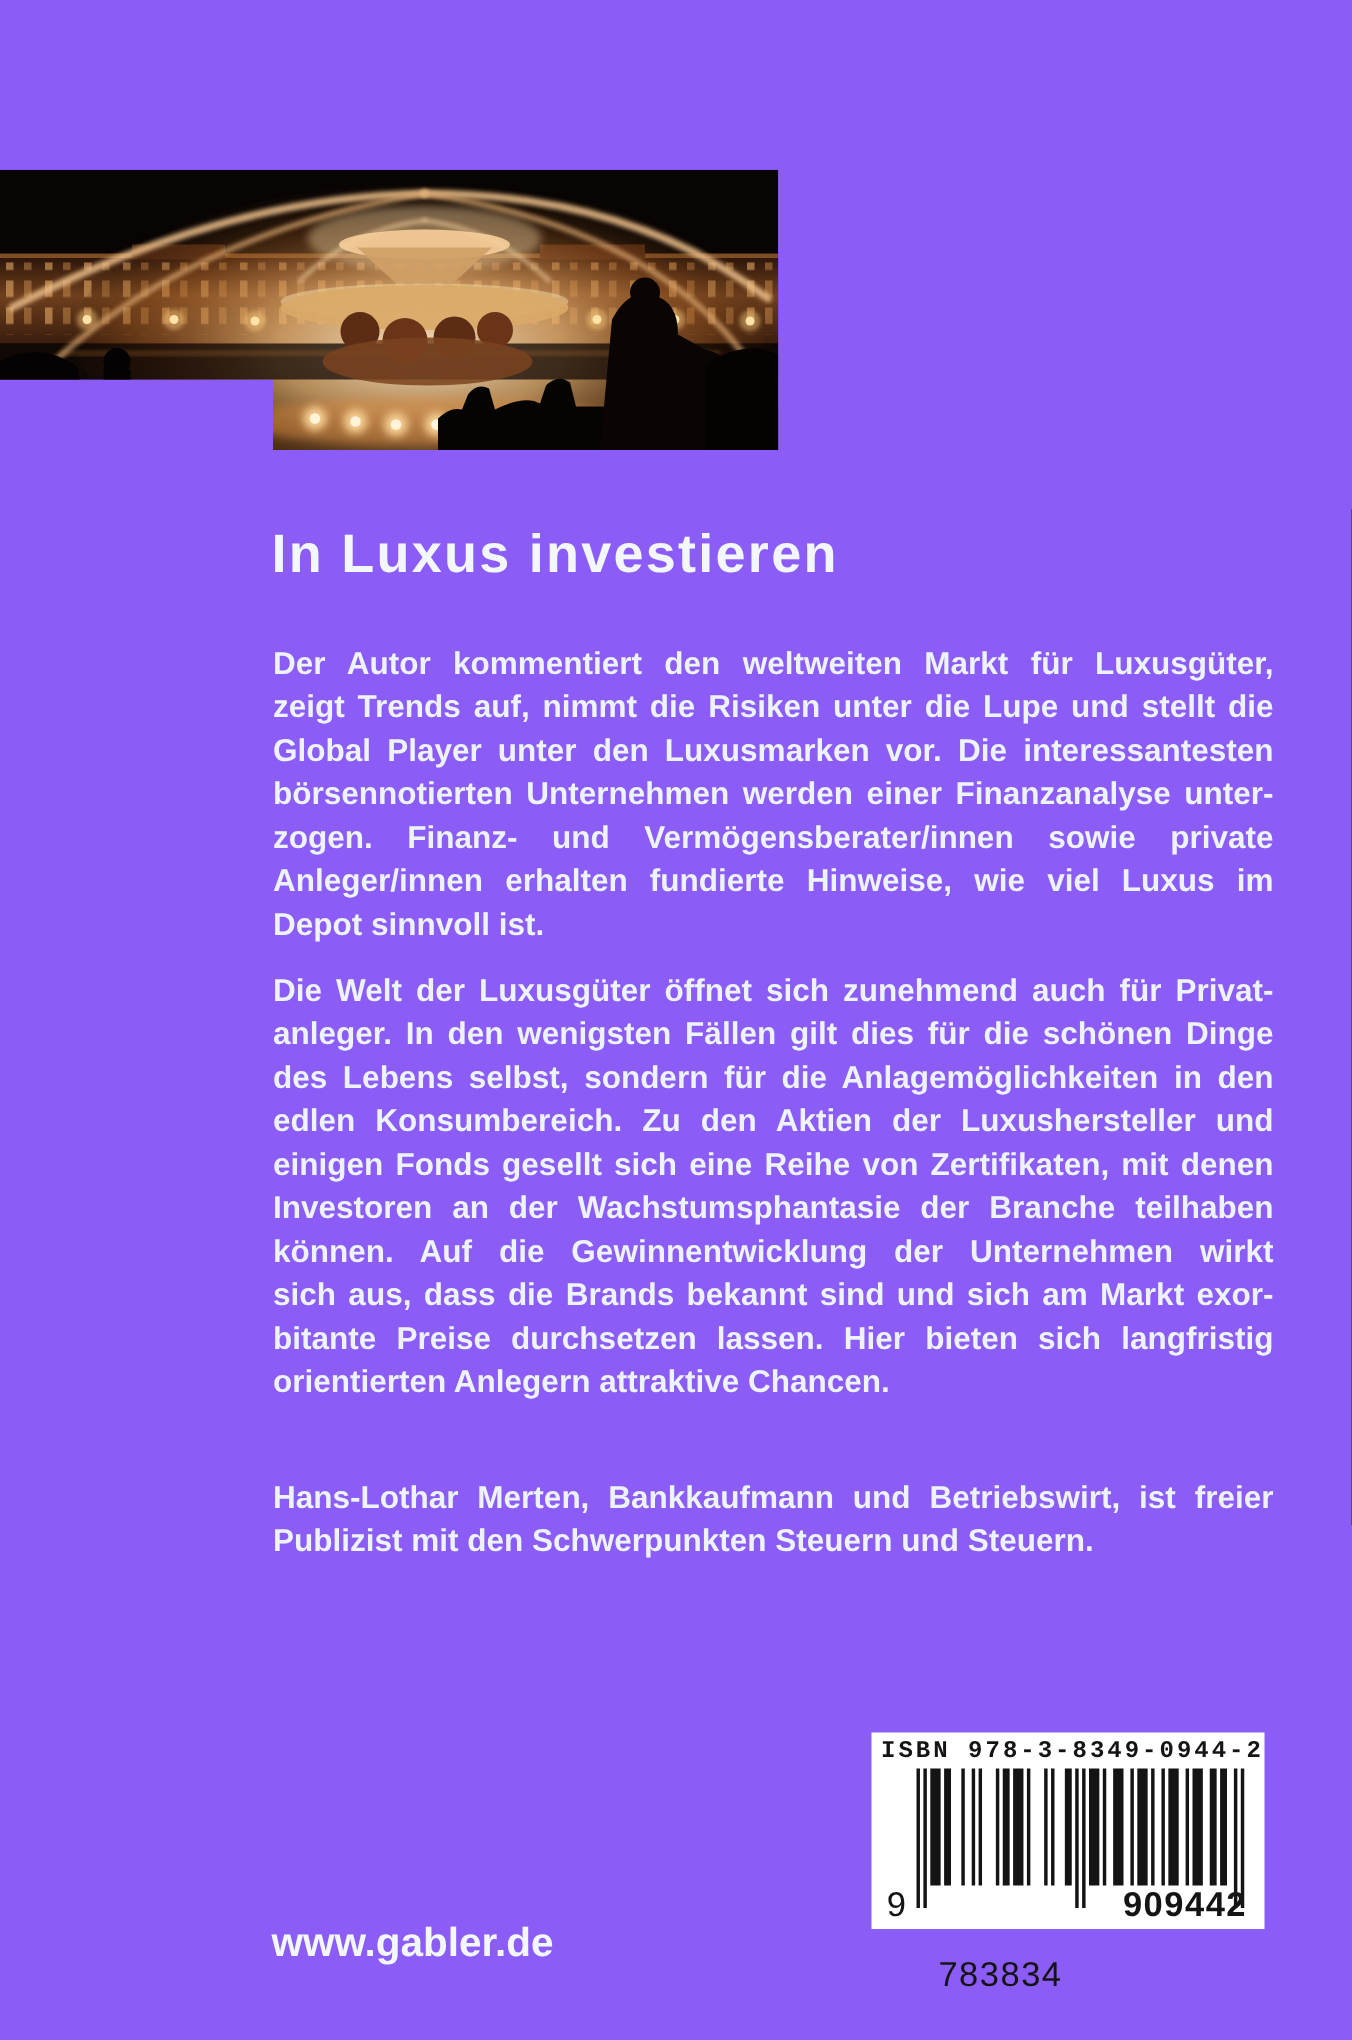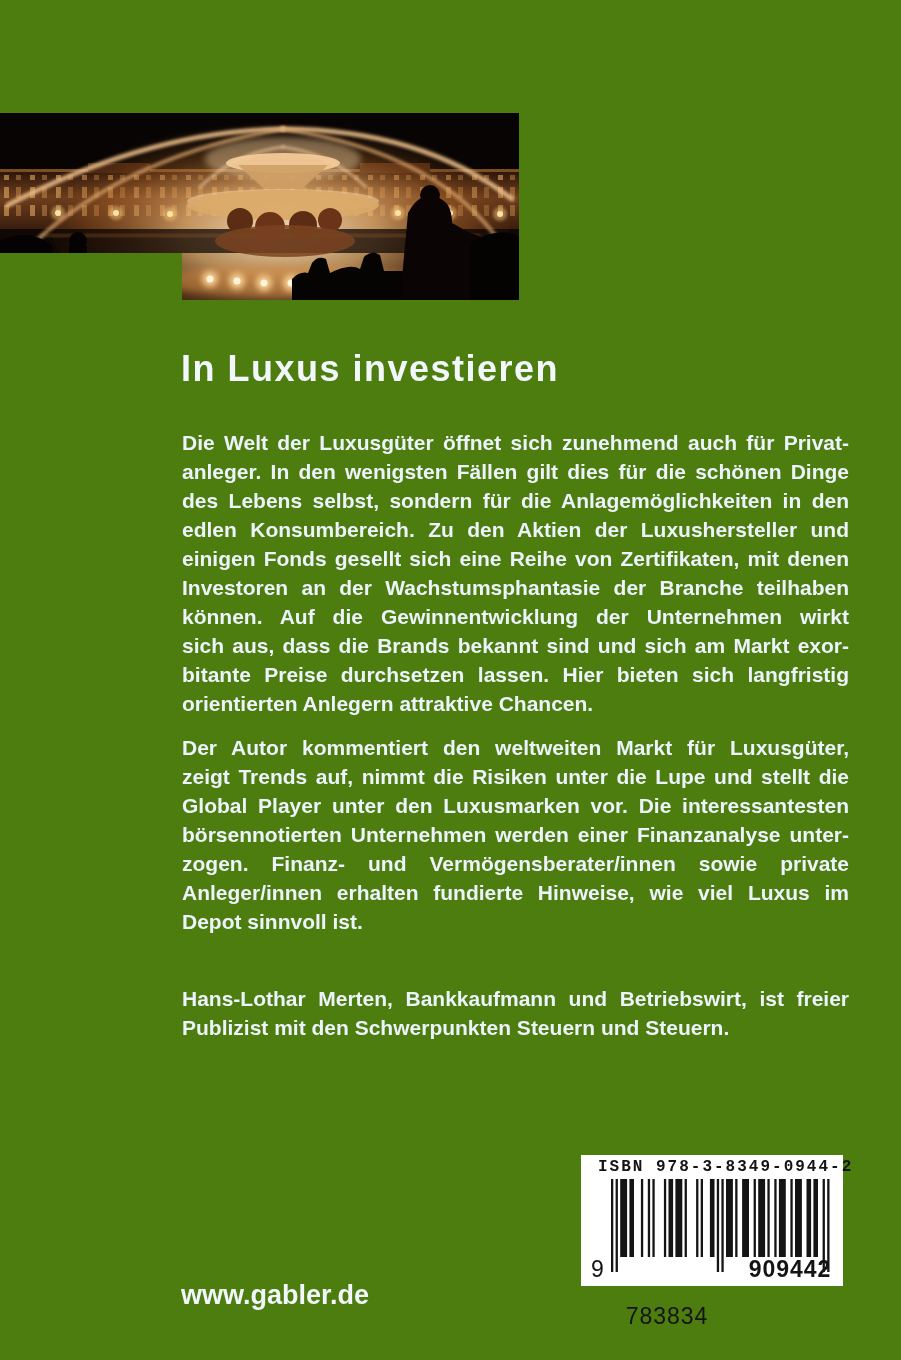--- a/index.html
+++ b/index.html
@@ -32,38 +32,38 @@
   .site{
     position:absolute;left:181px;top:1260px;
     font-size:27px;font-weight:700;color:#f2f7fc;margin-top:20px;
   }
   
   .barcode{
     position:absolute;left:581px;top:1155px;width:262px;height:131px;
     background:#ffffff;
   }
   .isbn-label{
-    position:absolute;top:3px;left:17px;right:0;text-align:center;
+    position:absolute;top:3px;left:6px;right:0;text-align:center;
     font-family:"Liberation Mono",monospace;font-size:16px;font-weight:700;
     letter-spacing:2px;color:#141414;white-space:nowrap;
   }
   .bars{position:absolute;left:0;top:0;width:262px;height:131px;}
   .bdigit{
     position:absolute;top:101px;height:26px;text-align:center;
     font-family:"Liberation Sans",sans-serif;font-size:23px;color:#141414;
     letter-spacing:1px;
   }
   .bd0{left:6px;width:22px;}
   .bd1{left:39px;width:94px;margin-top:47px;}
   .bd2{left:162px;width:94px;font-weight:bold;}
 </style>
 </head>
 <body>
 
-<div class="cover" style="background: #4d7c0f;">
+<div class="cover" style="background: #8b5cf6;">
 
   <div class="photo">
     <svg viewBox="0 0 519 187" xmlns="http://www.w3.org/2000/svg">
       <defs>
         <radialGradient id="glow" cx="50%" cy="55%" r="60%">
           <stop offset="0%" stop-color="#ffeccb" stop-opacity="0.95"></stop>
           <stop offset="35%" stop-color="#edb877" stop-opacity="0.75"></stop>
           <stop offset="70%" stop-color="#a35c22" stop-opacity="0.35"></stop>
           <stop offset="100%" stop-color="#000000" stop-opacity="0"></stop>
         </radialGradient>
@@ -156,39 +156,39 @@
       <path d="M408,100 Q420,78 436,84 Q452,88 452,110 L470,120 Q488,124 492,140 L500,187 L400,187 Z" fill="#0a0504"></path>
       <circle cx="430" cy="82" r="10" fill="#0a0504"></circle>
       <path d="M470,130 Q500,112 519,124 L519,187 L470,187 Z" fill="#050202"></path>
     </svg>
   </div>
 
   <h1 class="title" style="margin:0;">In Luxus investieren</h1>
 
   <div class="blurb" style="color: rgb(237, 243, 250);">
       <div class="para">
+        <div class="line">Der Autor kommentiert den weltweiten Markt für Luxusgüter,</div>
+        <div class="line">zeigt Trends auf, nimmt die Risiken unter die Lupe und stellt die</div>
+        <div class="line">Global Player unter den Luxusmarken vor. Die interessantesten</div>
+        <div class="line">börsennotierten Unternehmen werden einer Finanzanalyse unter-</div>
+        <div class="line">zogen. Finanz- und Vermögensberater/innen sowie private</div>
+        <div class="line">Anleger/innen erhalten fundierte Hinweise, wie viel Luxus im</div>
+        <div class="line last">Depot sinnvoll ist.</div>
+      </div>
+      <div class="para">
         <div class="line">Die Welt der Luxusgüter öffnet sich zunehmend auch für Privat-</div>
         <div class="line">anleger. In den wenigsten Fällen gilt dies für die schönen Dinge</div>
         <div class="line">des Lebens selbst, sondern für die Anlagemöglichkeiten in den</div>
         <div class="line">edlen Konsumbereich. Zu den Aktien der Luxushersteller und</div>
         <div class="line">einigen Fonds gesellt sich eine Reihe von Zertifikaten, mit denen</div>
         <div class="line">Investoren an der Wachstumsphantasie der Branche teilhaben</div>
         <div class="line">können. Auf die Gewinnentwicklung der Unternehmen wirkt</div>
         <div class="line">sich aus, dass die Brands bekannt sind und sich am Markt exor-</div>
         <div class="line">bitante Preise durchsetzen lassen. Hier bieten sich langfristig</div>
         <div class="line last">orientierten Anlegern attraktive Chancen.</div>
-      </div>
-      <div class="para">
-        <div class="line">Der Autor kommentiert den weltweiten Markt für Luxusgüter,</div>
-        <div class="line">zeigt Trends auf, nimmt die Risiken unter die Lupe und stellt die</div>
-        <div class="line">Global Player unter den Luxusmarken vor. Die interessantesten</div>
-        <div class="line">börsennotierten Unternehmen werden einer Finanzanalyse unter-</div>
-        <div class="line">zogen. Finanz- und Vermögensberater/innen sowie private</div>
-        <div class="line">Anleger/innen erhalten fundierte Hinweise, wie viel Luxus im</div>
-        <div class="line last">Depot sinnvoll ist.</div>
       </div>
       <div class="para">
         <div class="line">Hans-Lothar Merten, Bankkaufmann und Betriebswirt, ist freier</div>
         <div class="line last">Publizist mit den Schwerpunkten Steuern und Steuern.</div>
       </div>
     </div>
 
   <div class="site">www.gabler.de</div>
 
   <div class="barcode">

